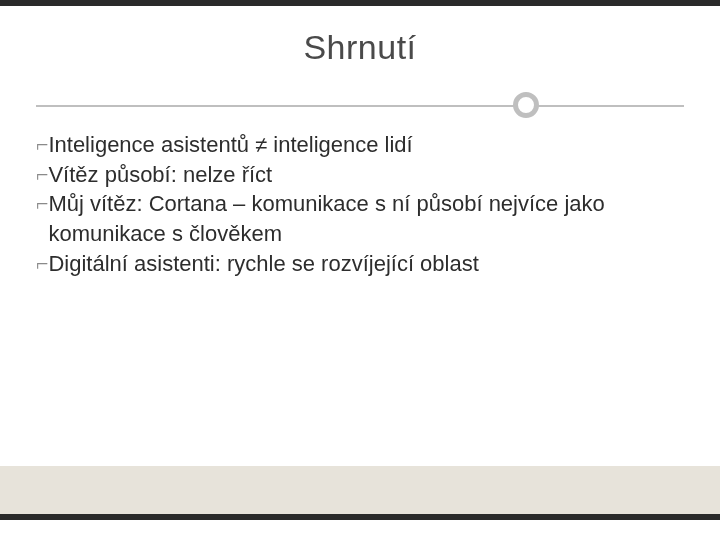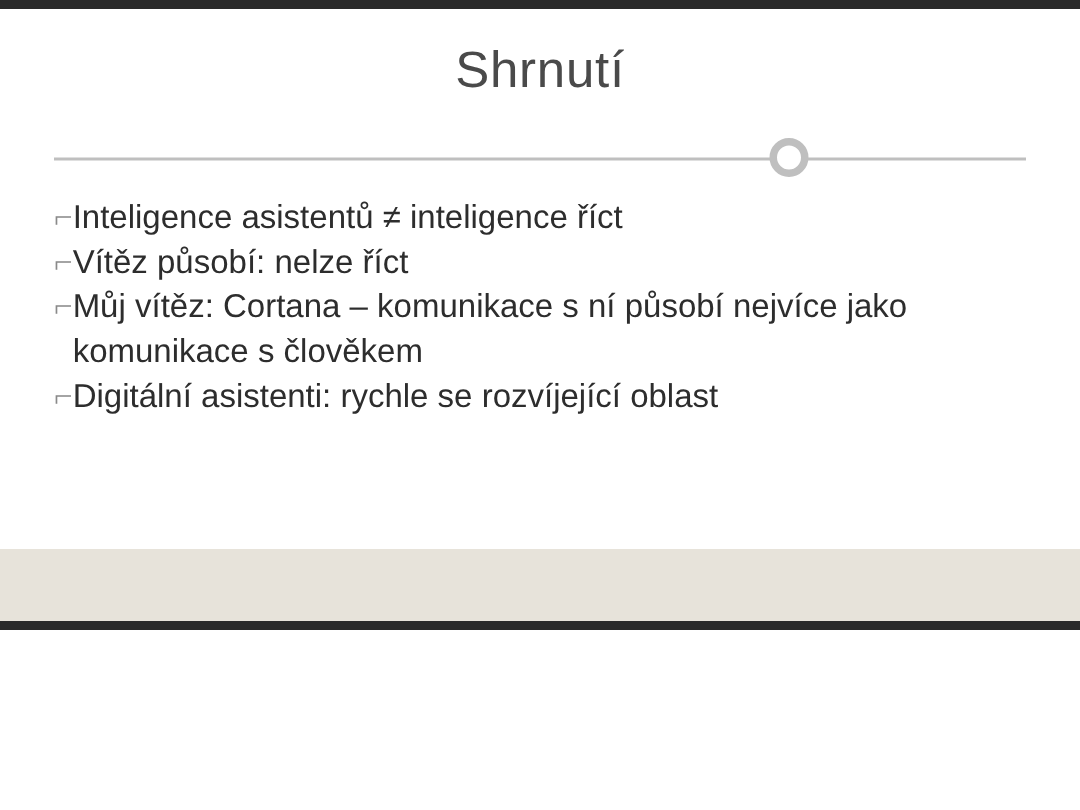--- a/index.html
+++ b/index.html
@@ -7,21 +7,21 @@
     padding: 0;
     width: 720px;
     height: 540px;
     overflow: hidden;
     font-family: "Segoe UI", "Helvetica Neue", Arial, sans-serif;
     background: #ffffff;
   }
   .slide {
     position: relative;
     width: 720px;
-    height: 420px;
+    height: 520px;
     background: #ffffff;
     box-sizing: border-box;
   }
   
   .slide::before,
   .slide::after {
     content: "";
     position: absolute;
     left: 0;
     right: 0;
@@ -124,21 +124,21 @@
 
   <div class="rule-wrap">
     <div class="rule-line"></div>
     <div class="rule-ring"></div>
   </div>
 
   <div class="body">
 
     <div class="bullet">
       <span class="glyph">⌐</span>
-      <span class="text">Inteligence asistentů ≠ inteligence říct</span>
+      <span class="text">Inteligence asistentů ≠ inteligence lidí</span>
     </div>
 
     <div class="bullet">
       <span class="glyph">⌐</span>
       <span class="text">Vítěz působí: nelze říct</span>
     </div>
 
     <div class="bullet">
       <span class="glyph">⌐</span>
       <span class="text">Můj vítěz: Cortana – komunikace s ní působí nejvíce jako komunikace s člověkem</span>

